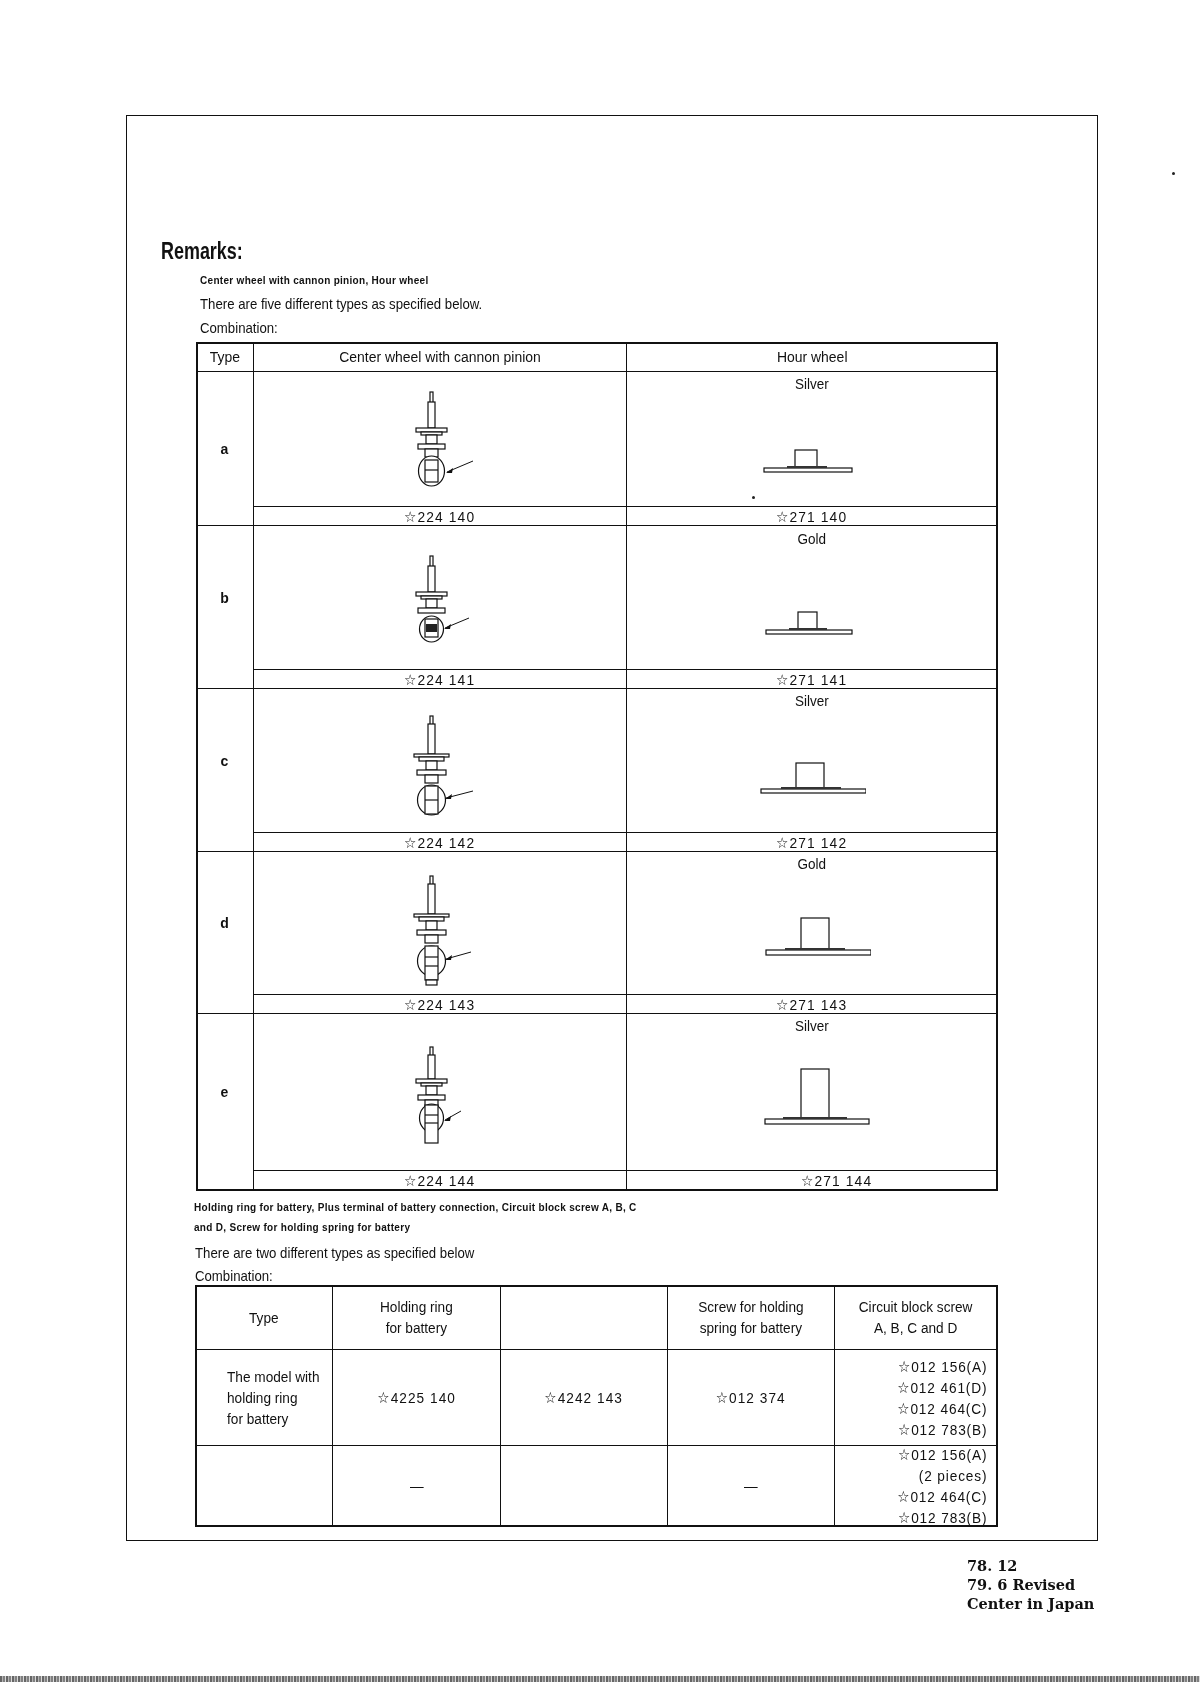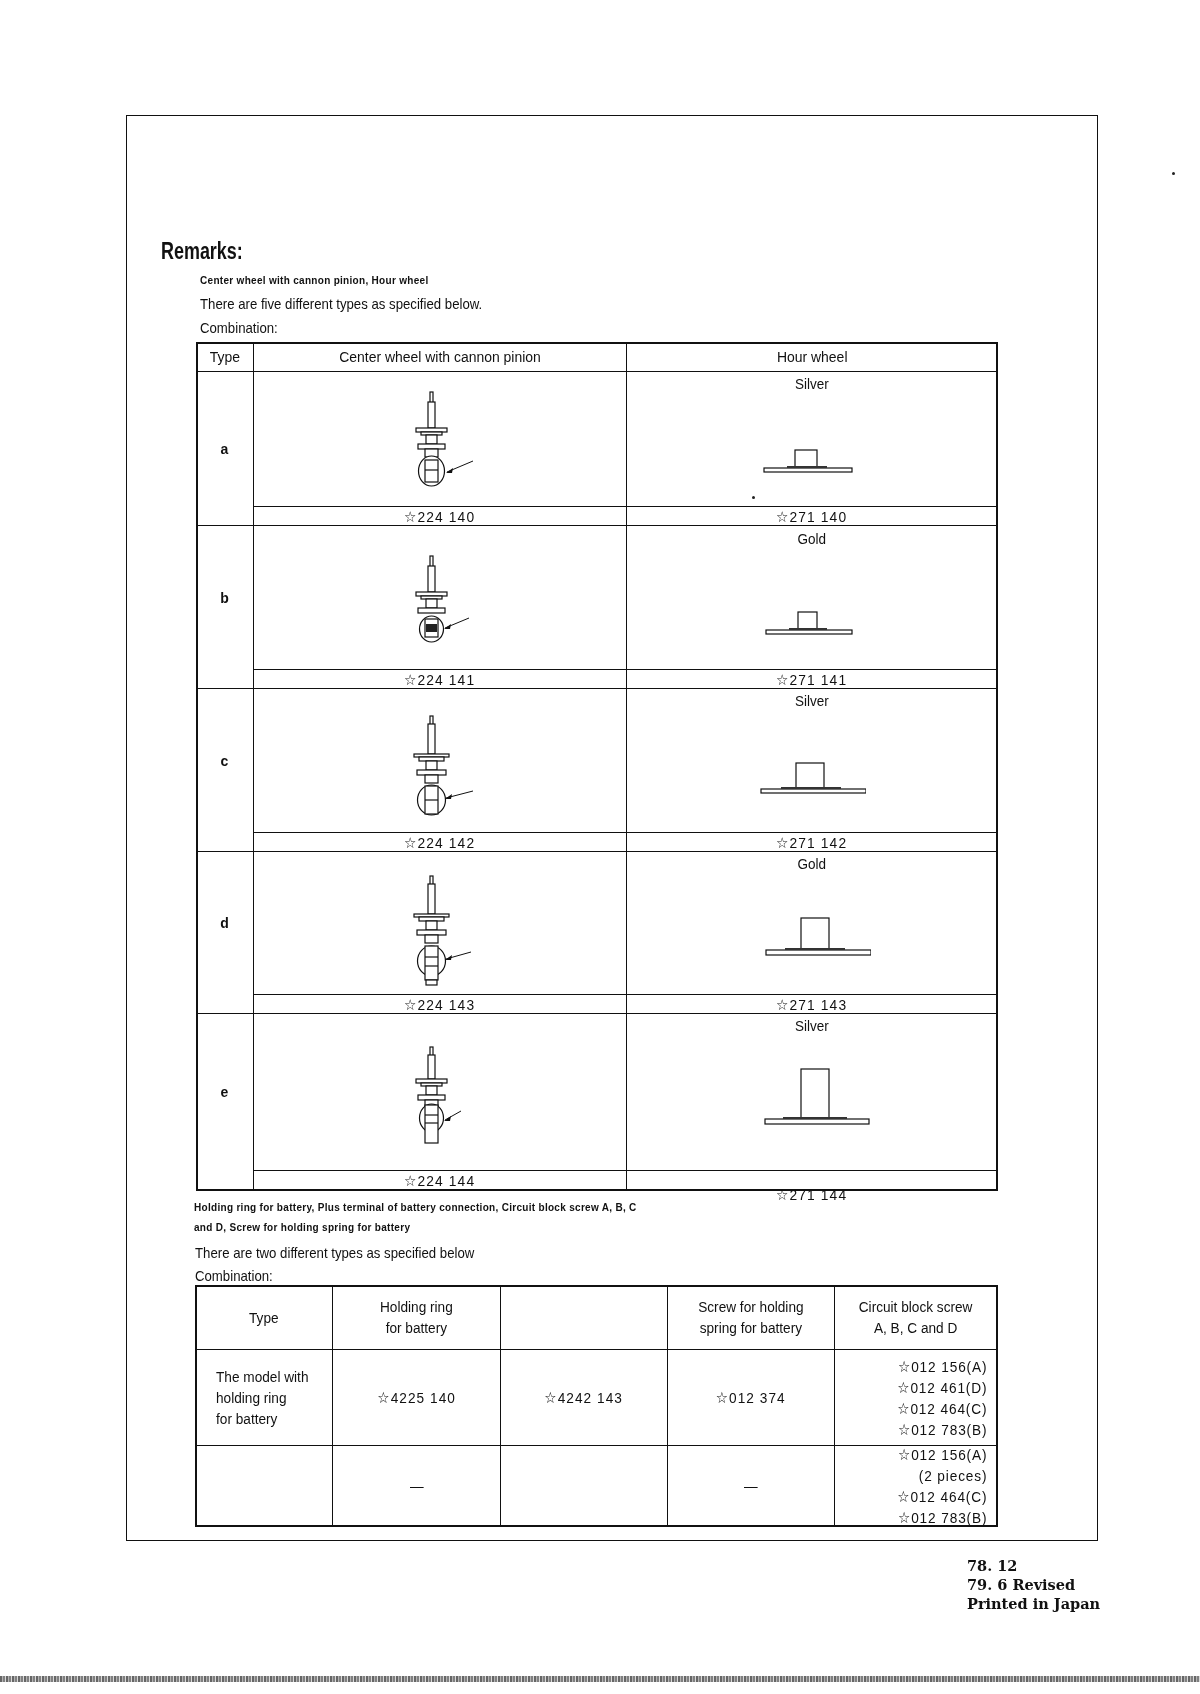--- a/index.html
+++ b/index.html
@@ -33,21 +33,21 @@
           justify-content:center; font-size:15px; letter-spacing:1.2px; }
   .code span { display:inline-block; transform:scaleX(0.92); white-space:nowrap; }
   .draw { position:absolute; }
 
   
   .t2 { position:absolute; left:195px; top:1285px; width:803px; height:242px; }
   .t2 .b { position:absolute; background:#111; }
   .cell { position:absolute; display:flex; align-items:center; justify-content:center;
           font-size:15.5px; line-height:21px; text-align:center; }
   .cell .txt { display:inline-block; transform:scaleX(0.88); }
-  .cell.left { justify-content:center; text-align:left; padding-left:11px; box-sizing:border-box; }
+  .cell.left { justify-content:flex-end; text-align:left; padding-left:11px; box-sizing:border-box; }
   .cell.left .txt { transform-origin:left; }
   .cell.right { justify-content:flex-end; text-align:right; padding-right:10px; box-sizing:border-box; }
   .cell.right .txt { transform-origin:right; letter-spacing:1px; }
   .mono-code { letter-spacing:1.2px; }
 
   .footer { position:absolute; left:967px; top:1556px; font-family:"DejaVu Serif", serif;
             font-weight:bold; font-size:14.5px; line-height:19px; white-space:pre; }
   .speck { position:absolute; width:3px; height:3px; background:#222; border-radius:50%; }
   .scan-edge { position:absolute; left:0; top:1676px; width:1200px; height:6px;
                background:repeating-linear-gradient(90deg,#333 0 2px,#999 2px 3px,#555 3px 5px,#ccc 5px 6px);
@@ -224,21 +224,21 @@
         <rect x="5" y="38" width="105" height="5"></rect>
     </g>
     <rect x="24" y="36" width="60" height="2" fill="#333"></rect>
   </svg>
 
   <div class="row-type" style="top:672px;height:156px;">e</div>
   <div class="finish" style="left:431px;width:370px;top:675px;"><span>Silver</span></div>
   <div class="code" style="left:58px;width:372px;top:829px;">
       <span>☆224 144</span>
     </div>
-  <div class="code" style="left:431px;width:370px;top:829px;margin-top:14px;">
+  <div class="code" style="left:456px;width:370px;top:829px;">
       <span>☆271 144</span>
     </div>
   <svg class="draw" style="left:215px;top:703px;" width="80" height="112" viewBox="0 0 80 112">
     <g fill="#fff" stroke="#111" stroke-width="1.2">
       <rect x="19" y="2" width="3" height="10"></rect>
         <rect x="17" y="10" width="7" height="24"></rect>
       <rect x="5" y="34" width="31" height="4"></rect>
         <rect x="10" y="38" width="21" height="3"></rect>
       <rect x="15" y="41" width="11" height="9"></rect>
         <rect x="7" y="50" width="27" height="5"></rect>
@@ -321,17 +321,17 @@
       <span class="txt">—</span>
     </div>
   <div class="cell right" style="left:640px;top:161px;width:162px;height:79px;">
       <span class="txt" style="white-space:pre-line;">☆012 156(A)
 (2 pieces)
 ☆012 464(C)
 ☆012 783(B)</span>
     </div>
 </div>
 
-<div class="footer"><div>78. 12</div><div>79. 6 Revised</div><div>Printed in Japan</div></div>
+<div class="footer"><div>78. 12</div><div>79. 6 Revised</div><div>Center in Japan</div></div>
 
 <div class="speck" style="left:1172px;top:172px;"></div>
 <div class="speck" style="left:752px;top:496px;width:3px;height:3px;"></div>
 <div class="scan-edge"></div>
 
 </body></html>

